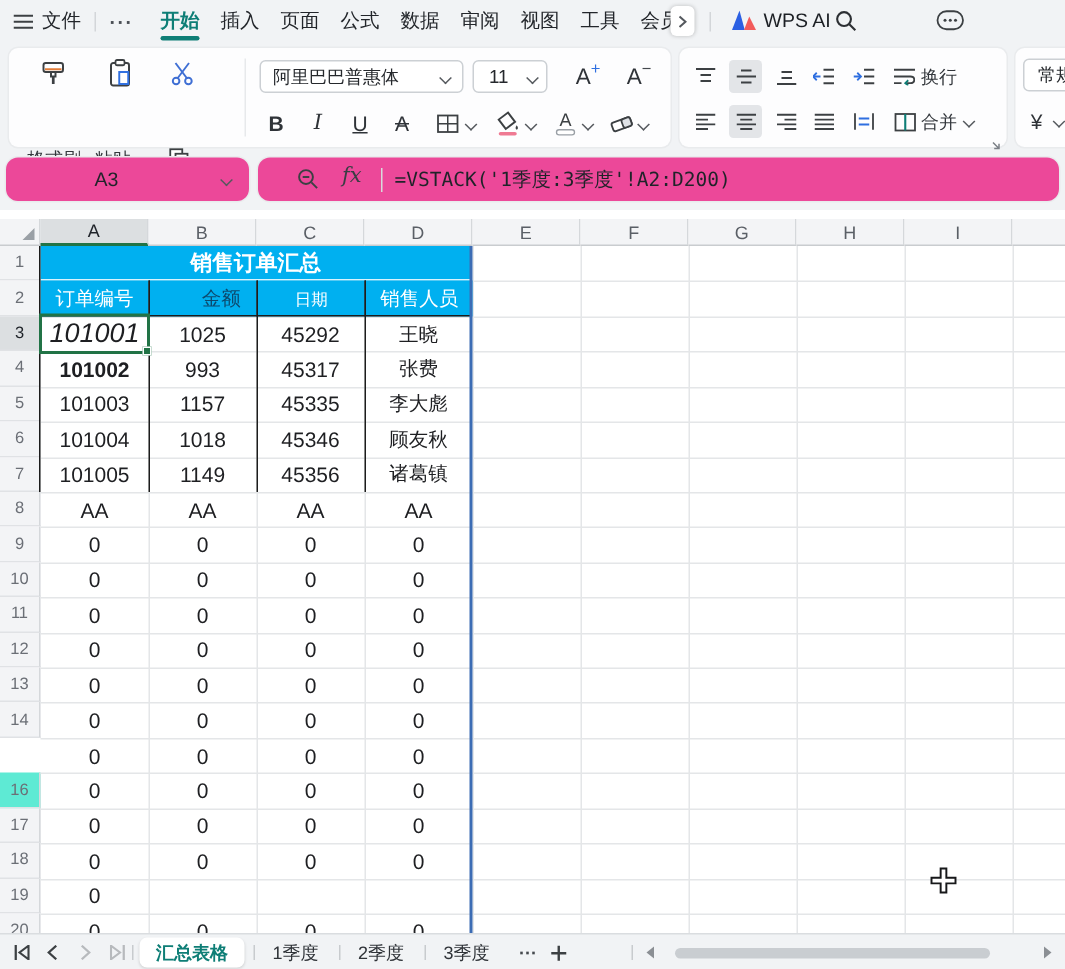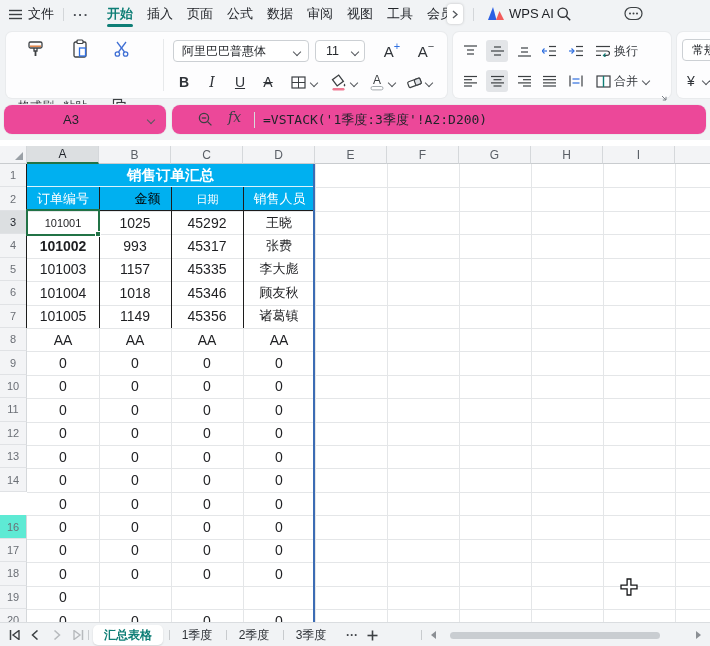--- a/index.html
+++ b/index.html
@@ -450,30 +450,30 @@
       <div style="position: absolute; box-sizing: border-box; left: 27px; top: 445.04px; width: 683px; height: 1px; background: rgb(228, 230, 232);"></div>
       <div style="position: absolute; box-sizing: border-box; left: 27px; top: 468.46px; width: 683px; height: 1px; background: rgb(228, 230, 232);"></div>
       <div style="position: absolute; box-sizing: border-box; left: 27px; top: 491.88px; width: 683px; height: 1px; background: rgb(228, 230, 232);"></div>
       <div style="position: absolute; box-sizing: border-box; left: 27px; top: 515.3px; width: 683px; height: 1px; background: rgb(228, 230, 232);"></div>
       <div style="position: absolute; box-sizing: border-box; left: 27px; top: 538.72px; width: 683px; height: 1px; background: rgb(228, 230, 232);"></div>
       <div style="position: absolute; box-sizing: border-box; left: 27px; top: 562.14px; width: 683px; height: 1px; background: rgb(228, 230, 232);"></div>
       <div style="position: absolute; box-sizing: border-box; left: 27px; top: 585.56px; width: 683px; height: 1px; background: rgb(228, 230, 232);"></div>
       <div style="position: absolute; box-sizing: border-box; left: 27px; top: 608.98px; width: 683px; height: 1px; background: rgb(228, 230, 232);"></div>
       <div style="position: absolute; box-sizing: border-box; left: 27px; top: 164px; width: 287px; height: 23.42px; display: flex; align-items: center; justify-content: center; background: rgb(0, 176, 240); color: rgb(255, 255, 255); font-weight: bold; font-size: 14.5px; z-index: 1; border-bottom: 1px solid rgba(255, 255, 255, 0.85);">销售订单汇总</div>
       <div style="position: absolute; box-sizing: border-box; left: 27px; top: 187.42px; width: 72px; height: 23.42px; display: flex; align-items: center; justify-content: center; background: rgb(0, 176, 240); color: rgb(255, 255, 255); font-size: 13px; z-index: 1; border-left: none;">订单编号</div>
-      <div style="position: absolute; box-sizing: border-box; left: 99px; top: 187.42px; width: 72px; height: 23.42px; display: flex; align-items: center; justify-content: center; background: rgb(0, 176, 240); color: #000000; font-size: 13px; z-index: 1; border-left: 1px solid rgb(28, 28, 28); padding-left: 24px;">金额</div>
+      <div style="position: absolute; box-sizing: border-box; left: 99px; top: 187.42px; width: 72px; height: 23.42px; display: flex; align-items: center; justify-content: center; background: rgb(0, 176, 240); color: #0c4a6e; font-size: 13px; z-index: 1; border-left: 1px solid rgb(28, 28, 28); padding-left: 24px;">金额</div>
       <div style="position: absolute; box-sizing: border-box; left: 171px; top: 187.42px; width: 72px; height: 23.42px; display: flex; align-items: center; justify-content: center; background: rgb(0, 176, 240); color: rgb(255, 255, 255); font-size: 11px; z-index: 1; border-left: 1px solid rgb(28, 28, 28);">日期</div>
       <div style="position: absolute; box-sizing: border-box; left: 243px; top: 187.42px; width: 72px; height: 23.42px; display: flex; align-items: center; justify-content: center; background: rgb(0, 176, 240); color: rgb(255, 255, 255); font-size: 13px; z-index: 1; border-left: 1px solid rgb(28, 28, 28);">销售人员</div>
       <div style="position: absolute; box-sizing: border-box; left: 26px; top: 164px; width: 1px; height: 163.94px; background: rgb(28, 28, 28); z-index: 2;"></div>
       <div style="position: absolute; box-sizing: border-box; left: 99px; top: 187.42px; width: 1px; height: 140.52px; background: rgb(28, 28, 28); z-index: 2;"></div>
       <div style="position: absolute; box-sizing: border-box; left: 171px; top: 187.42px; width: 1px; height: 140.52px; background: rgb(28, 28, 28); z-index: 2;"></div>
       <div style="position: absolute; box-sizing: border-box; left: 243px; top: 187.42px; width: 1px; height: 140.52px; background: rgb(28, 28, 28); z-index: 2;"></div>
       <div style="position: absolute; box-sizing: border-box; left: 27px; top: 209.84px; width: 287px; height: 1px; background: rgb(28, 28, 28); z-index: 2;"></div>
       <div style="position: absolute; box-sizing: border-box; left: 313px; top: 164px; width: 2px; height: 458px; background: rgb(60, 108, 180); z-index: 3;"></div>
-      <div style="position: absolute; box-sizing: border-box; left: 27px; top: 210.84px; width: 72px; height: 23.42px; display: flex; align-items: center; justify-content: center; font-size: 11px; color: rgb(30, 31, 34); z-index: 2;">101001</div>
+      <div style="position: absolute; box-sizing: border-box; left: 27px; top: 210.84px; width: 72px; height: 23.42px; display: flex; align-items: center; justify-content: center; font-size: 18px; color: rgb(30, 31, 34); z-index: 2; font-style: italic;">101001</div>
       <div style="position: absolute; box-sizing: border-box; left: 99px; top: 210.84px; width: 72px; height: 23.42px; display: flex; align-items: center; justify-content: center; font-size: 14px; color: rgb(30, 31, 34); z-index: 2;">1025</div>
       <div style="position: absolute; box-sizing: border-box; left: 171px; top: 210.84px; width: 72px; height: 23.42px; display: flex; align-items: center; justify-content: center; font-size: 14px; color: rgb(30, 31, 34); z-index: 2;">45292</div>
       <div style="position: absolute; box-sizing: border-box; left: 243px; top: 210.84px; width: 72px; height: 23.42px; display: flex; align-items: center; justify-content: center; font-size: 13px; color: rgb(30, 31, 34); z-index: 2;">王晓</div>
       <div style="position: absolute; box-sizing: border-box; left: 27px; top: 234.26px; width: 72px; height: 23.42px; display: flex; align-items: center; justify-content: center; font-size: 14px; color: rgb(30, 31, 34); z-index: 2; font-weight: bold;">101002</div>
       <div style="position: absolute; box-sizing: border-box; left: 99px; top: 234.26px; width: 72px; height: 23.42px; display: flex; align-items: center; justify-content: center; font-size: 14px; color: rgb(30, 31, 34); z-index: 2;">993</div>
       <div style="position: absolute; box-sizing: border-box; left: 171px; top: 234.26px; width: 72px; height: 23.42px; display: flex; align-items: center; justify-content: center; font-size: 14px; color: rgb(30, 31, 34); z-index: 2;">45317</div>
       <div style="position: absolute; box-sizing: border-box; left: 243px; top: 234.26px; width: 72px; height: 23.42px; display: flex; align-items: center; justify-content: center; font-size: 13px; color: rgb(30, 31, 34); z-index: 2;">张费</div>
       <div style="position: absolute; box-sizing: border-box; left: 27px; top: 257.68px; width: 72px; height: 23.42px; display: flex; align-items: center; justify-content: center; font-size: 14px; color: rgb(30, 31, 34); z-index: 2;">101003</div>
       <div style="position: absolute; box-sizing: border-box; left: 99px; top: 257.68px; width: 72px; height: 23.42px; display: flex; align-items: center; justify-content: center; font-size: 14px; color: rgb(30, 31, 34); z-index: 2;">1157</div>
       <div style="position: absolute; box-sizing: border-box; left: 171px; top: 257.68px; width: 72px; height: 23.42px; display: flex; align-items: center; justify-content: center; font-size: 14px; color: rgb(30, 31, 34); z-index: 2;">45335</div>

